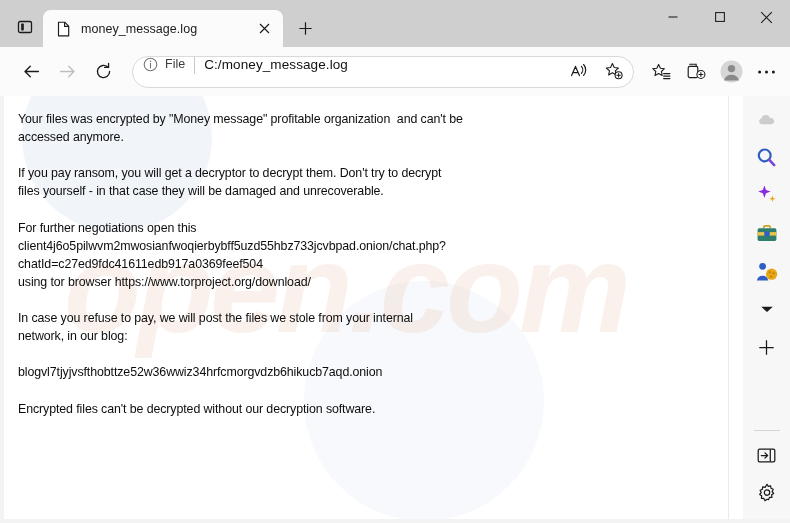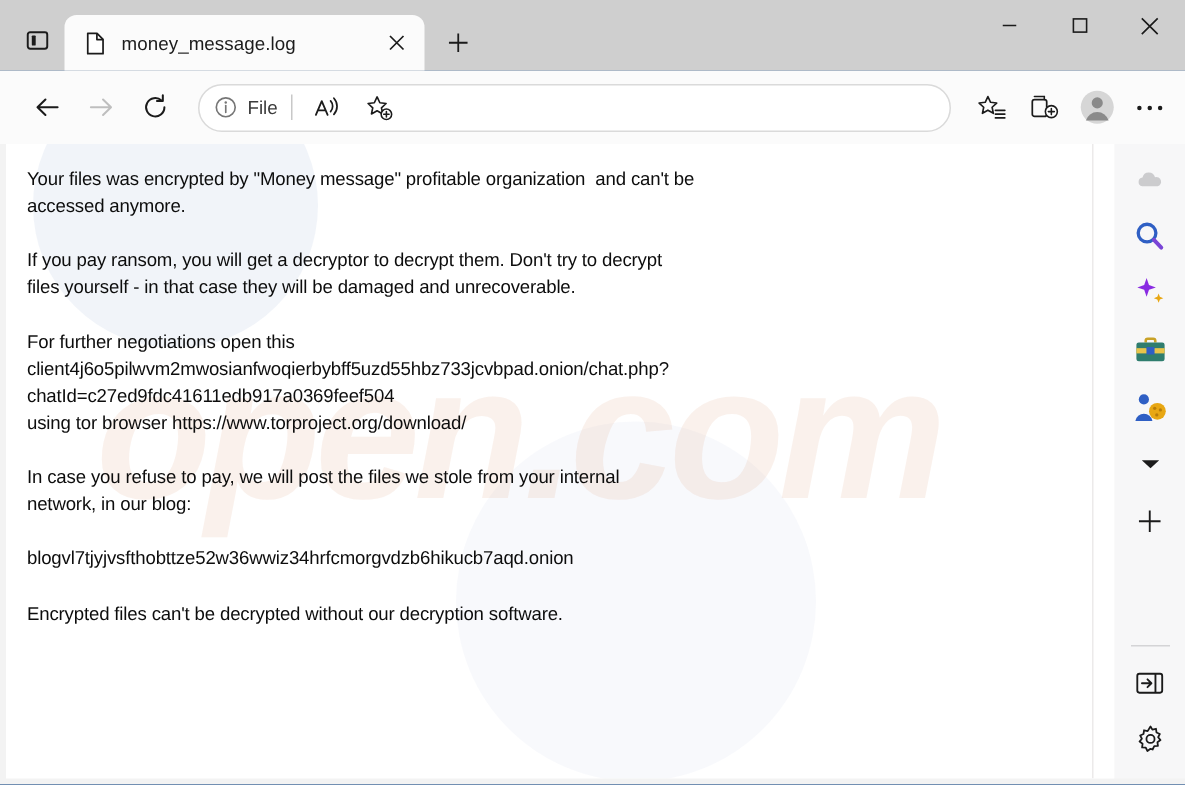--- a/index.html
+++ b/index.html
@@ -109,21 +109,21 @@
   }
   .navbtn.disabled { opacity: 0.38; cursor: default; }
 
   .omnibox {
     flex: 1 1 auto;
     height: 32px;
     background: #ffffff;
     border: 1px solid #dadada;
     border-radius: 16px;
     display: flex;
-    align-items: center;
+    align-items: flex-start;
     margin: 0 8px 0 10px;
     padding: 0 5px 0 10px;
     gap: 7px;
     min-width: 0;
     cursor: text;
   }
   .info-icon { flex: 0 0 auto; display:flex; align-items:center; }
   .scheme-label {
     font-size: 12.5px;
     color: #3b3b3b;
@@ -347,20 +347,21 @@
     <div class="omnibox">
       <span class="info-icon">
         <svg width="15" height="15" viewBox="0 0 15 15">
           <circle cx="7.5" cy="7.5" r="6.3" fill="none" stroke="#767676" stroke-width="1.1"></circle>
           <circle cx="7.5" cy="4.3" r="0.82" fill="#767676"></circle>
           <path d="M7.5 6.4v4.6" stroke="#767676" stroke-width="1.1" stroke-linecap="round"></path>
         </svg>
       </span>
       <span class="scheme-label">File</span>
       <span class="omni-sep"></span>
+      <span class="omni-url" title="C:/money_message.log">C:/money_message.log</span>
 
       <span class="omni-btn">
         <svg width="18" height="16" viewBox="0 0 18 16">
           <path d="M1.6 12.6L5.5 3.4l3.9 9.2M3.2 9.6h4.7" stroke="#1b1b1b" stroke-width="1.2" fill="none" stroke-linecap="round" stroke-linejoin="round"></path>
           <path d="M11.4 3.3a5.3 5.3 0 0 1 0 7.1" stroke="#1b1b1b" stroke-width="1.15" fill="none" stroke-linecap="round"></path>
           <path d="M13.6 1.5a8 8 0 0 1 0 10.8" stroke="#1b1b1b" stroke-width="1.15" fill="none" stroke-linecap="round"></path>
         </svg>
       </span>
 
       <span class="omni-btn">

